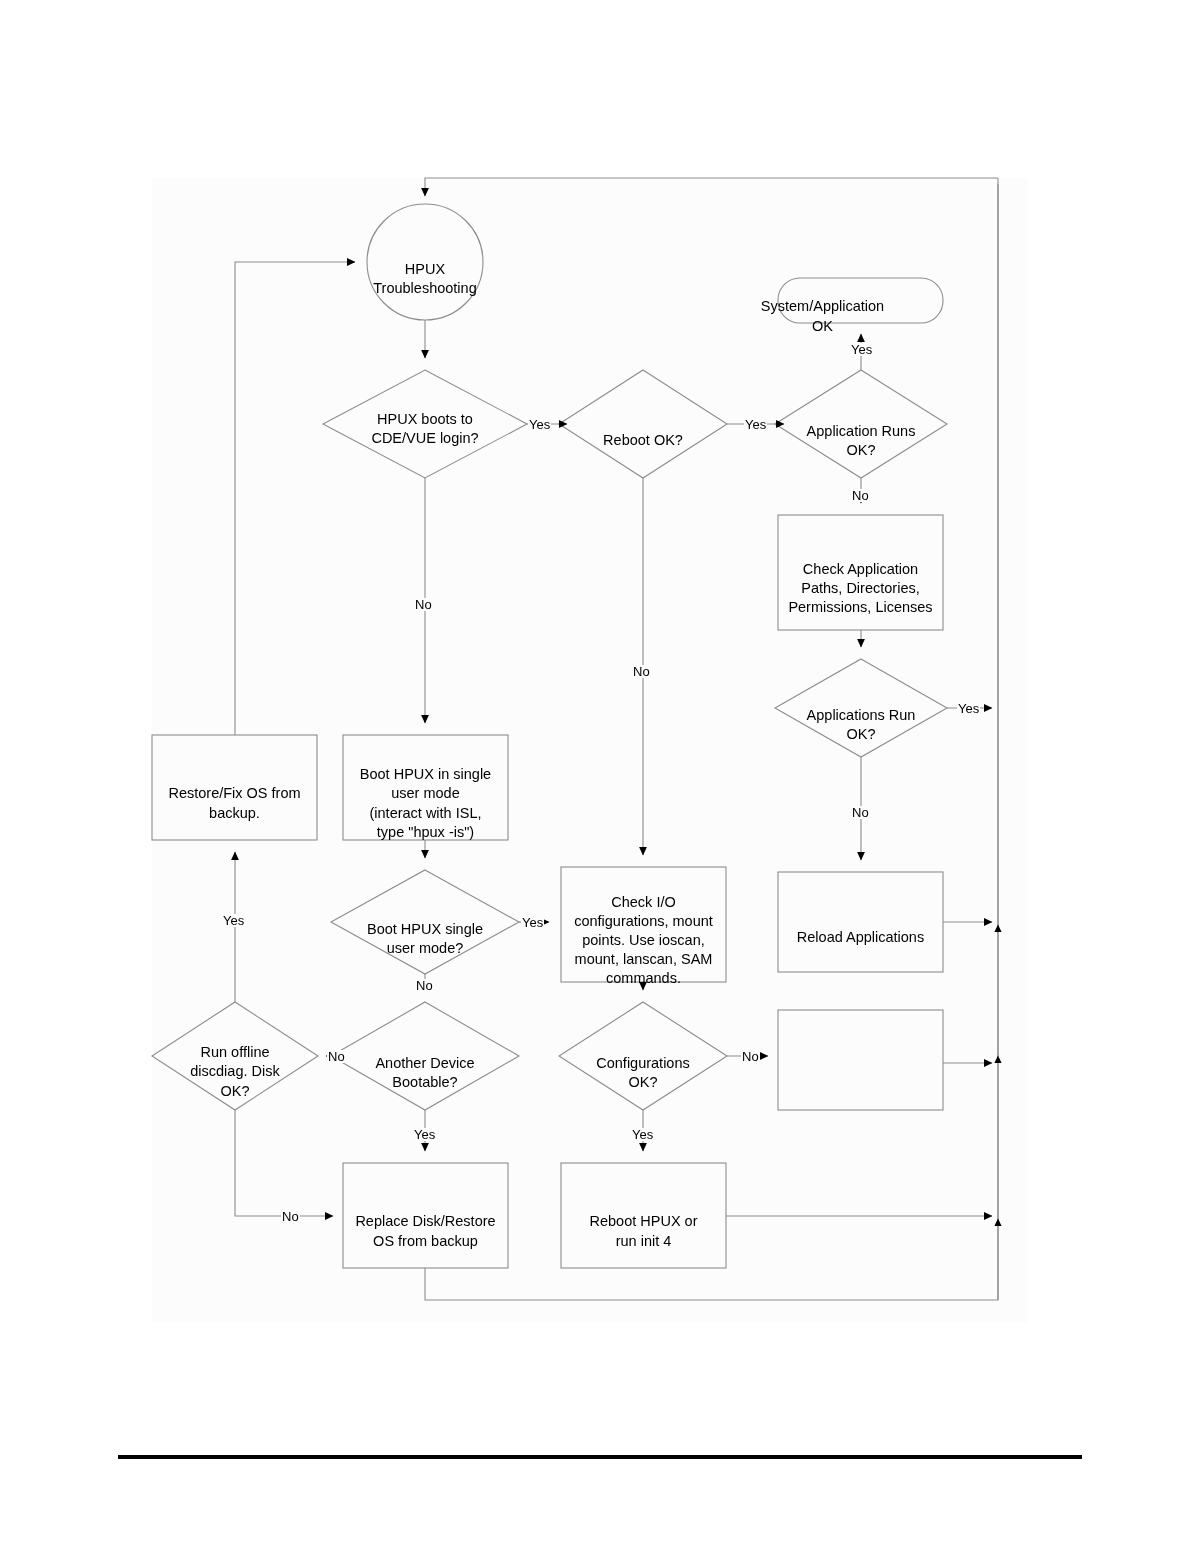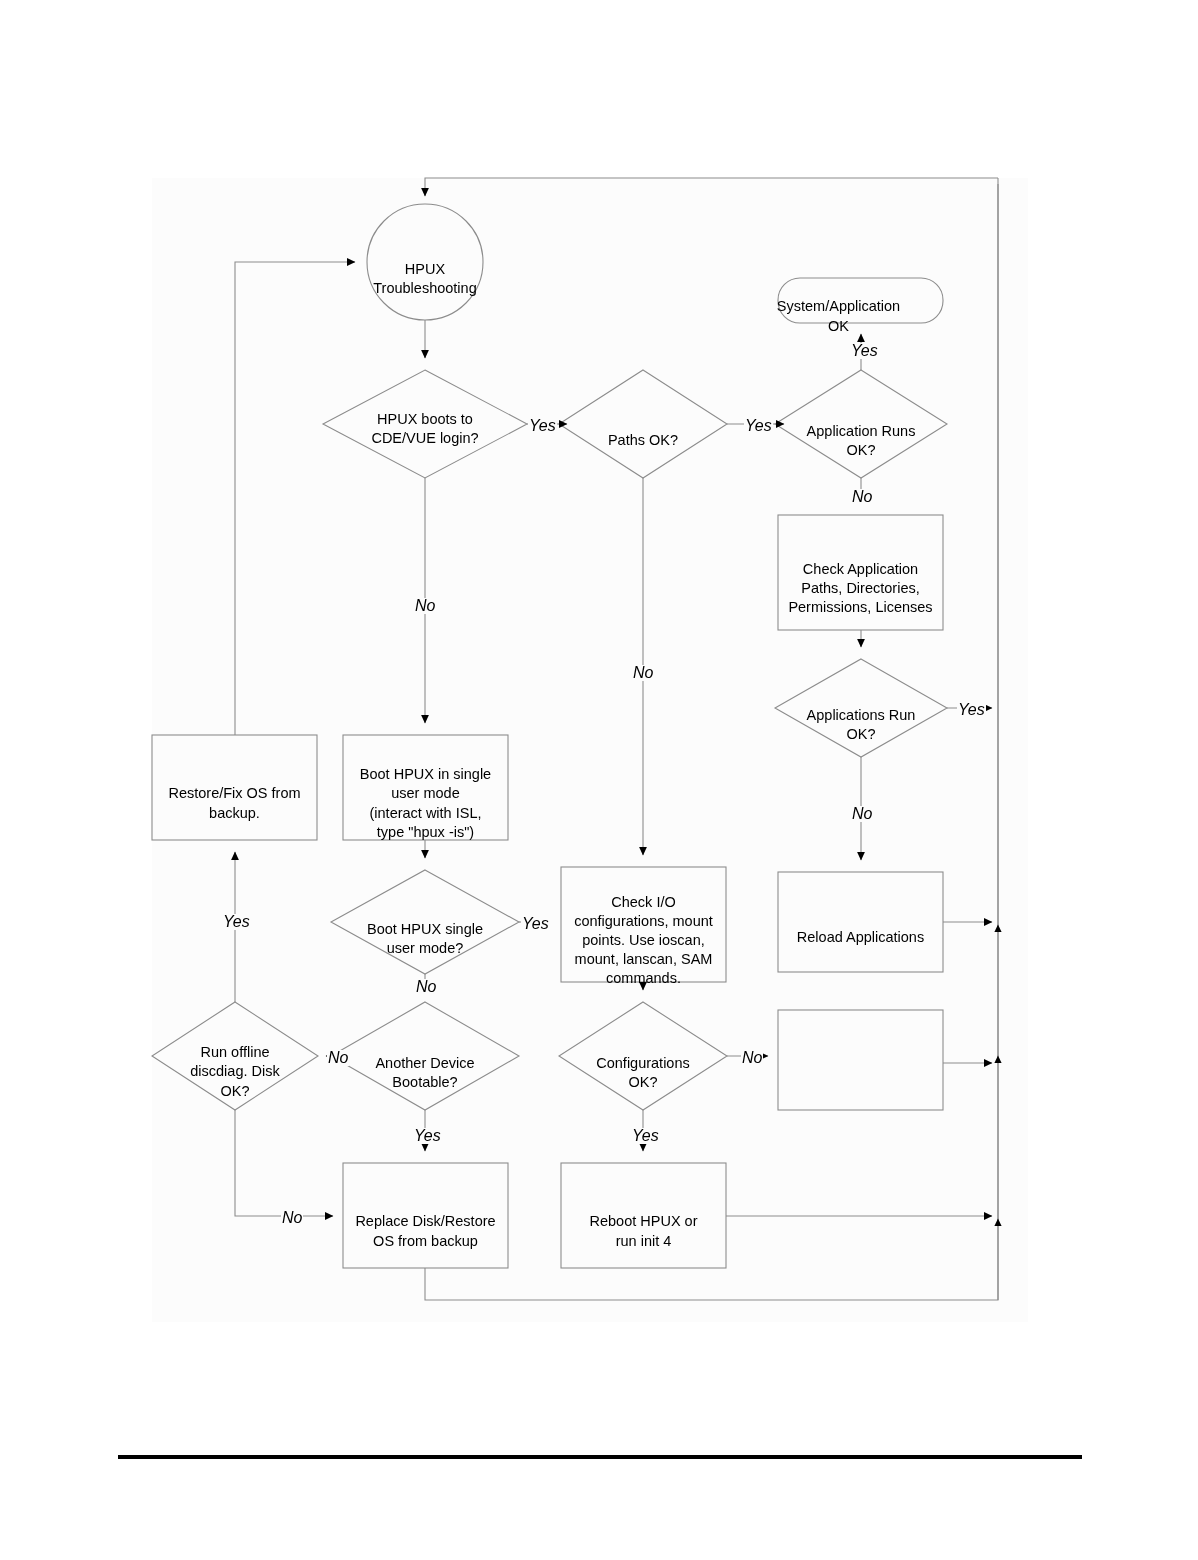--- a/index.html
+++ b/index.html
@@ -46,26 +46,25 @@
     font-size: 14.5px;
     line-height: 1.32;
     pointer-events: none;
     white-space: pre-line;
     margin-top: 16px;
   }
   .edge-label {
     position: absolute;
     color: #000000;
     font-family: "Liberation Sans", sans-serif;
-    font-size: 16px;
+    font-size: 13px;
     line-height: 1;
     background: #fcfcfc;
     padding: 0 1px;
     white-space: nowrap;
-    font-style: italic;
   }
   .hit {
     position: absolute;
     cursor: default;
   }
   #footer-rule {
     position: absolute;
     left: 118px;
     top: 1455px;
     width: 964px;
@@ -175,27 +174,27 @@
     <g fill="#000000">
       <path d="M994.4,932 L1001.6,932 L998,924.5 z"></path>
       <path d="M994.4,1063 L1001.6,1063 L998,1055.5 z"></path>
       <path d="M994.4,1226 L1001.6,1226 L998,1218.5 z"></path>
     </g>
   </svg>
 
   <div class="node-label" style="left:367px; top:237px; width:116px; height:52px;">HPUX
 Troubleshooting</div>
 
-  <div class="node-label" style="left:756px; top:278px; width:165px; height:45px;">System/Application
+  <div class="node-label" style="left:740px; top:278px; width:165px; height:45px;">System/Application
 OK</div>
 
   <div class="node-label" style="left:334px; top:388px; width:182px; height:50px;">HPUX boots to
 CDE/VUE login?</div>
 
-  <div class="node-label" style="left:573px; top:411px; width:140px; height:27px;">Paths OK?</div>
+  <div class="node-label" style="left:573px; top:411px; width:140px; height:27px;">Reboot OK?</div>
 
   <div class="node-label" style="left:780px; top:400px; width:162px; height:50px;">Application Runs
 OK?</div>
 
   <div class="node-label" style="left:778px; top:515px; width:165px; height:115px;">Check Application
 Paths, Directories,
 Permissions, Licenses</div>
 
   <div class="node-label" style="left:780px; top:684px; width:162px; height:50px;">Applications Run
 OK?</div>

